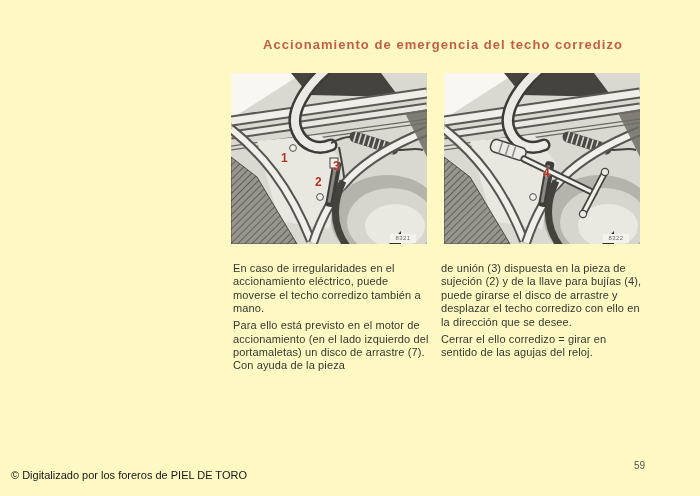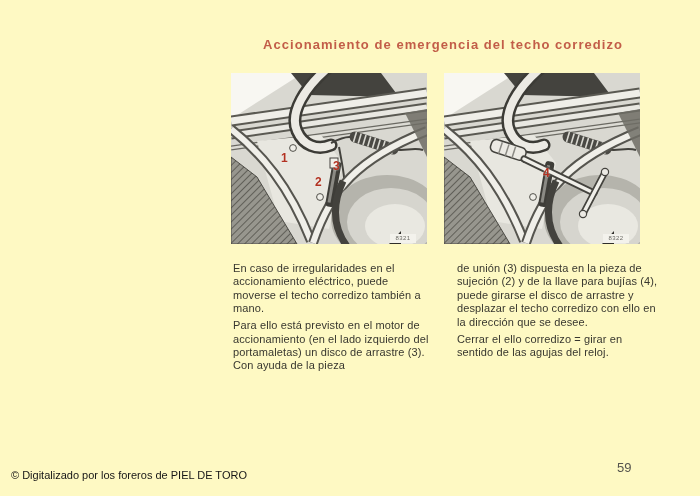--- a/index.html
+++ b/index.html
@@ -23,22 +23,22 @@
     text-shadow:0 0 2px rgba(250,250,245,.8);
   }
   .fig-ref{
     position:absolute;right:11px;bottom:1px;width:26px;height:9px;
     background:#f3f2ec;color:#6b6a64;font-size:6px;line-height:9px;
     text-align:center;letter-spacing:.4px;
   }
   .col{position:absolute;top:262px;color:#38372f;font-size:11px;line-height:13.4px;letter-spacing:.12px;}
   .col p{margin:0 0 3.5px 0;}
   .col-left{left:233px;width:196px;}
-  .col-right{left:441px;width:201px;margin-left:16px;}
-  .page-number{position:absolute;left:617px;top:460px;font-size:13px;color:#55544e;}
+  .col-right{left:441px;width:201px;}
+  .page-number{position:absolute;left:634px;top:460px;font-size:10px;color:#55544e;}
   .watermark{position:absolute;left:11px;top:469px;font-size:11px;color:#161616;text-align:right;}
 </style>
 </head>
 <body>
 
 <div class="page">
 
   <h1 class="title">Accionamiento de emergencia del techo corredizo</h1>
 
   <figure class="fig fig-left">
@@ -177,21 +177,21 @@
         <circle cx="161" cy="99" r="3.6" fill="#eceae4" stroke="#44433e" stroke-width="1.2"></circle>
       </g>
       <polygon points="158,171 170,158 170,171" fill="#2f2e2a"></polygon>
     </svg>
     <span class="co" style="left:99px;top:94px">4</span>
     <span class="fig-ref">8322</span>
   </figure>
 
   <div class="col col-left">
     <p>En caso de irregularidades en el accionamiento eléctrico, puede moverse el techo corredizo también a mano.</p>
-    <p>Para ello está previsto en el motor de accionamiento (en el lado izquierdo del portamaletas) un disco de arrastre (3). Con ayuda de la pieza</p>
+    <p>Para ello está previsto en el motor de accionamiento (en el lado izquierdo del portamaletas) un disco de arrastre (7). Con ayuda de la pieza</p>
   </div>
   <div class="col col-right">
     <p>de unión (3) dispuesta en la pieza de sujeción (2) y de la llave para bujías (4), puede girarse el disco de arrastre y desplazar el techo corredizo con ello en la dirección que se desee.</p>
     <p>Cerrar el ello corredizo = girar en sentido de las agujas del reloj.</p>
   </div>
 
   <div class="page-number">59</div>
   <div class="watermark">© Digitalizado por los foreros de PIEL DE TORO</div>
 </div>
 

